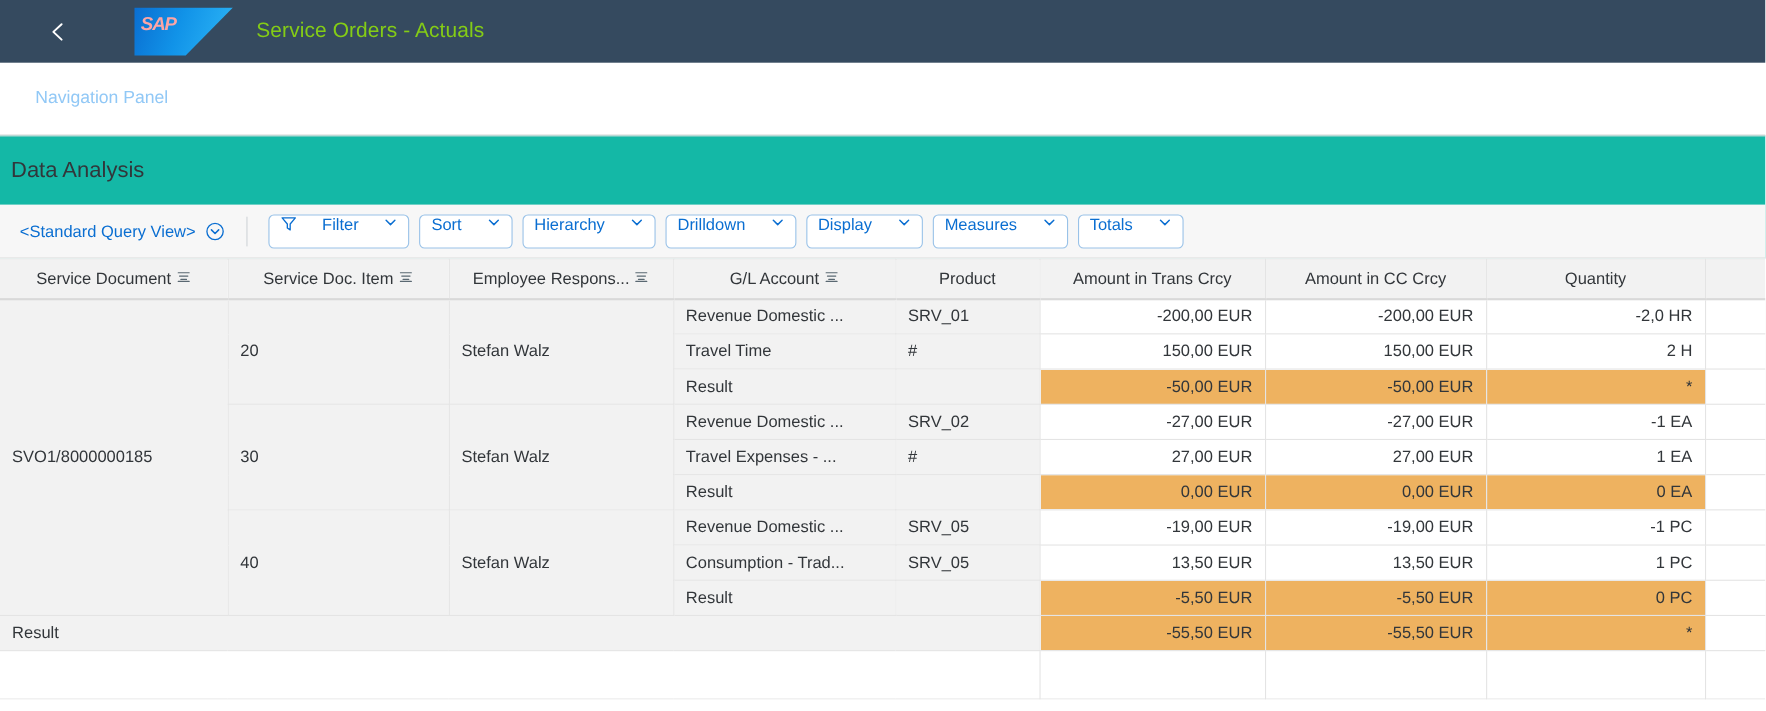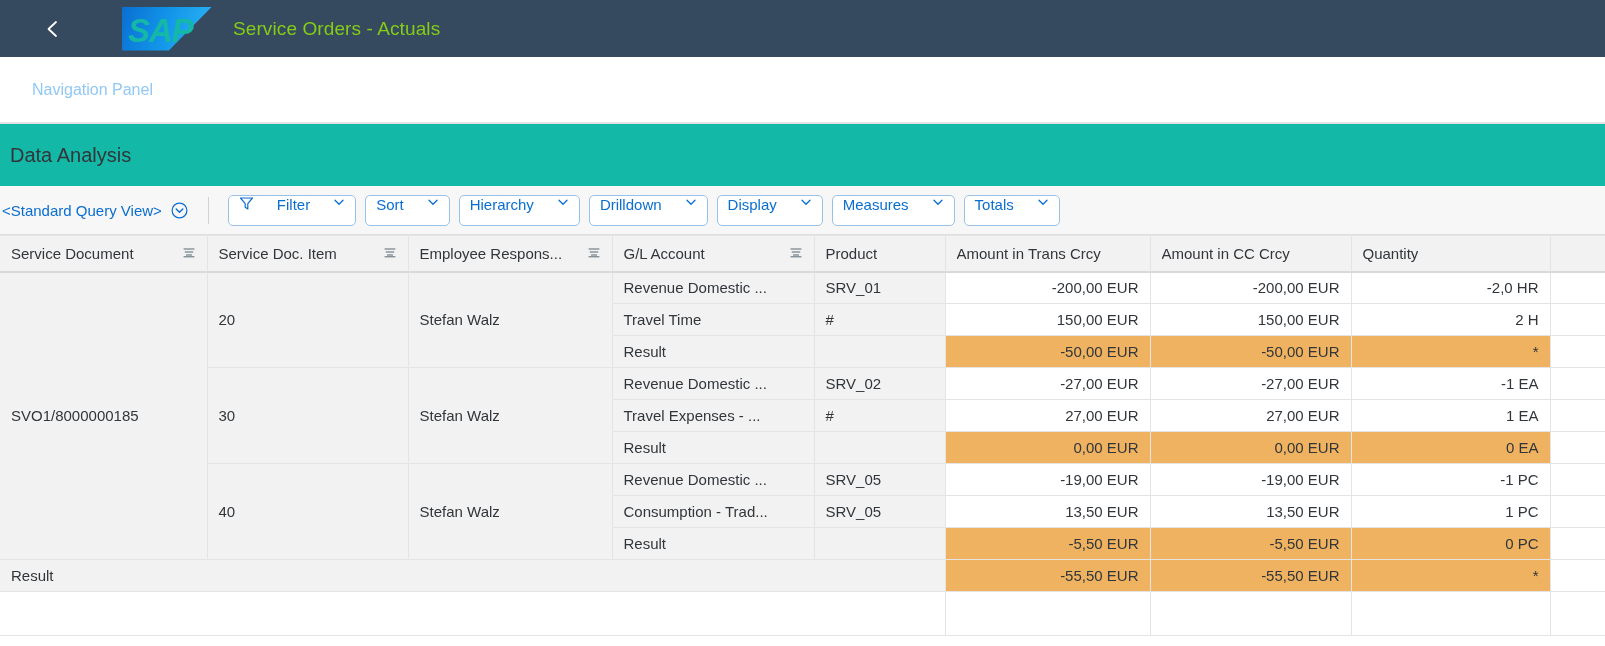--- a/index.html
+++ b/index.html
@@ -40,25 +40,25 @@
   }
   .sap-logo .logo-shape {
     position: absolute;
     inset: 0;
     background: linear-gradient(110deg, #0a6ed1 0%, #1193e8 45%, #2fb8f7 100%);
     clip-path: polygon(0 0, 100% 0, 52% 100%, 0 100%);
   }
   .sap-logo .logo-text {
     position: absolute;
     left: 6px; top: 5px;
-    font-size: 33px;
+    font-size: 17px;
     font-weight: bold;
     font-style: italic;
     letter-spacing: -1px;
-    color: #14b8a6;
+    color: #fca5a5;
     font-family: "Liberation Sans", sans-serif;
   }
 
   .shell-title {
     margin-left: 21px;
     color: #84cc16;
     font-size: 19px;
     font-weight: normal;
     letter-spacing: 0.1px;
   }
@@ -94,21 +94,21 @@
     color: #32363a;
     font-weight: normal;
   }
 
   
   .toolbar {
     height: 49px;
     background: #f7f7f7;
     display: flex;
     align-items: center;
-    padding-left: 2px;
+    padding-left: 18px;
     gap: 0;
     border-bottom: 1px solid #e0e0e0;
   }
   .query-view {
     display: flex;
     align-items: center;
     gap: 9px;
     color: #0a6ed1;
     font-size: 15px;
     cursor: pointer;
@@ -167,21 +167,21 @@
     font-weight: normal;
     text-align: left;
     color: #32363a;
     border-bottom: 2px solid #d9d9d9;
     border-top: 1px solid #e4e4e4;
     position: relative;
   }
   .th-inner {
     display: flex;
     align-items: center;
-    justify-content: space-between;
+    justify-content: center;
     gap: 4px;
     width: 100%;
   }
   .th-label { overflow: hidden; text-overflow: ellipsis; white-space: nowrap; }
   .hdr-icon { flex: 0 0 auto; cursor: pointer; }
 
   td.dim {
     background: #f2f2f2;
     height: 32px;
   }

